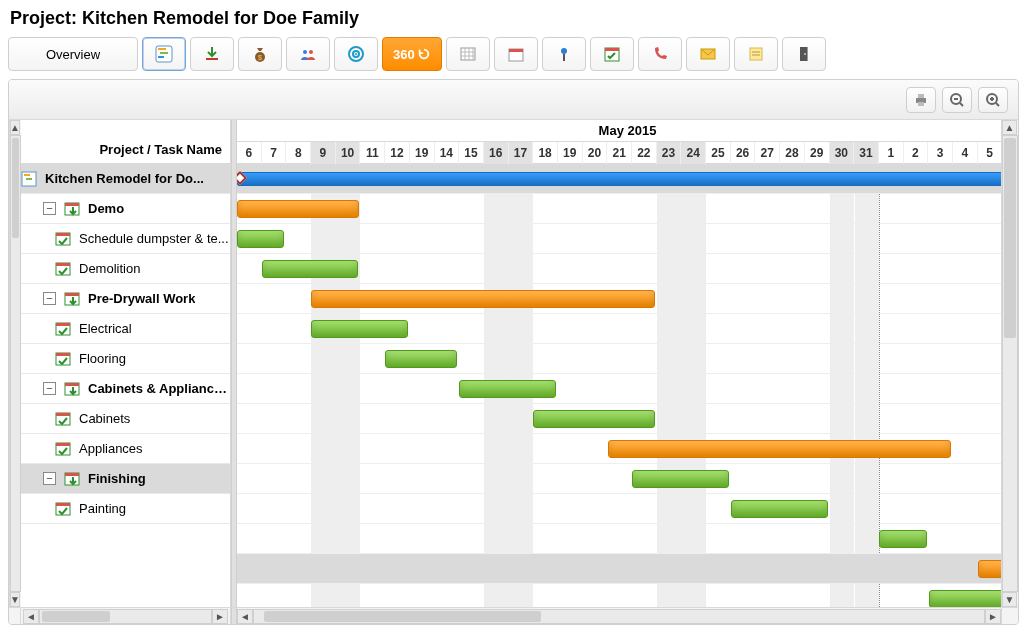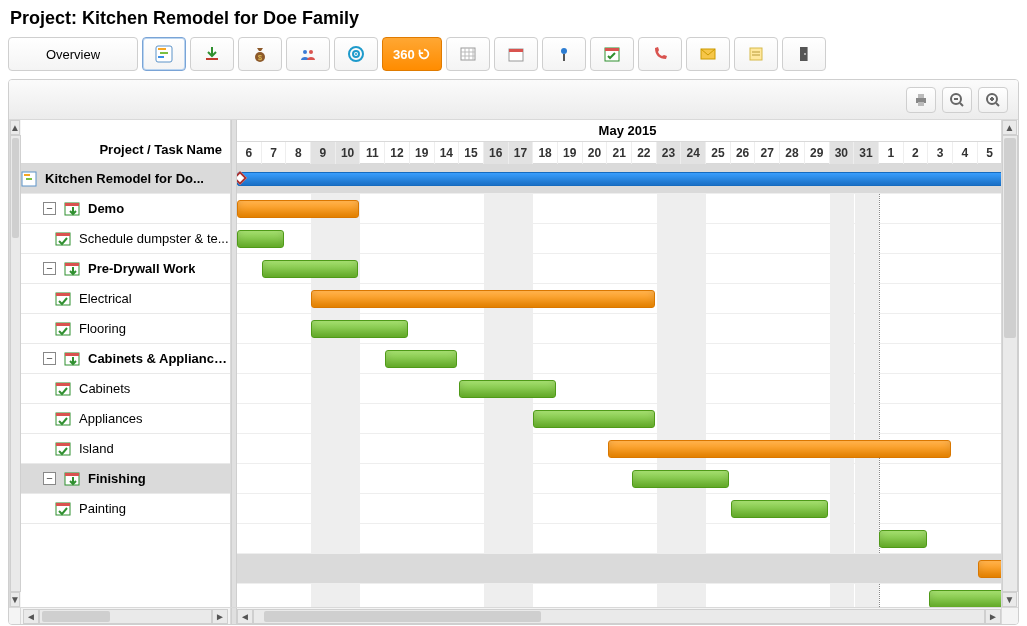--- a/index.html
+++ b/index.html
@@ -372,20 +372,29 @@
           </div>
           <div class="task-row">
             <span class="indent2"></span>
             <svg class="icon-s" viewBox="0 0 16 16">
               <rect x="1" y="2" width="14" height="12" fill="#fff" stroke="#2f8f2f"></rect>
               <rect x="1" y="2" width="14" height="3" fill="#d9534f"></rect>
               <path d="M4 10l3 3 5-6" stroke="#2f8f2f" stroke-width="2" fill="none"></path>
             </svg>
             <span class="label">Schedule dumpster &amp; te...</span>
           </div>
+          <div class="task-row">
+            <span class="indent2"></span>
+            <svg class="icon-s" viewBox="0 0 16 16">
+              <rect x="1" y="2" width="14" height="12" fill="#fff" stroke="#2f8f2f"></rect>
+              <rect x="1" y="2" width="14" height="3" fill="#d9534f"></rect>
+              <path d="M4 10l3 3 5-6" stroke="#2f8f2f" stroke-width="2" fill="none"></path>
+            </svg>
+            <span class="label">Demolition</span>
+          </div>
           <div class="task-row group">
             <span class="indent1"></span>
             <span class="toggle">−</span>
             <svg class="icon-s" viewBox="0 0 16 16">
               <rect x="1" y="2" width="14" height="12" fill="#fff" stroke="#2f8f2f"></rect>
               <rect x="1" y="2" width="14" height="3" fill="#d9534f"></rect>
               <path d="M9 6v7M6 10l3 3 3-3" stroke="#2f8f2f" stroke-width="2" fill="none"></path>
             </svg>
             <span class="label">Pre-Drywall Work</span>
           </div>
@@ -427,29 +436,20 @@
             <span class="label">Cabinets</span>
           </div>
           <div class="task-row">
             <span class="indent2"></span>
             <svg class="icon-s" viewBox="0 0 16 16">
               <rect x="1" y="2" width="14" height="12" fill="#fff" stroke="#2f8f2f"></rect>
               <rect x="1" y="2" width="14" height="3" fill="#d9534f"></rect>
               <path d="M4 10l3 3 5-6" stroke="#2f8f2f" stroke-width="2" fill="none"></path>
             </svg>
             <span class="label">Appliances</span>
-          </div>
-          <div class="task-row">
-            <span class="indent2"></span>
-            <svg class="icon-s" viewBox="0 0 16 16">
-              <rect x="1" y="2" width="14" height="12" fill="#fff" stroke="#2f8f2f"></rect>
-              <rect x="1" y="2" width="14" height="3" fill="#d9534f"></rect>
-              <path d="M4 10l3 3 5-6" stroke="#2f8f2f" stroke-width="2" fill="none"></path>
-            </svg>
-            <span class="label">Island</span>
           </div>
           <div class="task-row group highlight">
             <span class="indent1"></span>
             <span class="toggle">−</span>
             <svg class="icon-s" viewBox="0 0 16 16">
               <rect x="1" y="2" width="14" height="12" fill="#fff" stroke="#2f8f2f"></rect>
               <rect x="1" y="2" width="14" height="3" fill="#d9534f"></rect>
               <path d="M9 6v7M6 10l3 3 3-3" stroke="#2f8f2f" stroke-width="2" fill="none"></path>
             </svg>
             <span class="label">Finishing</span>

